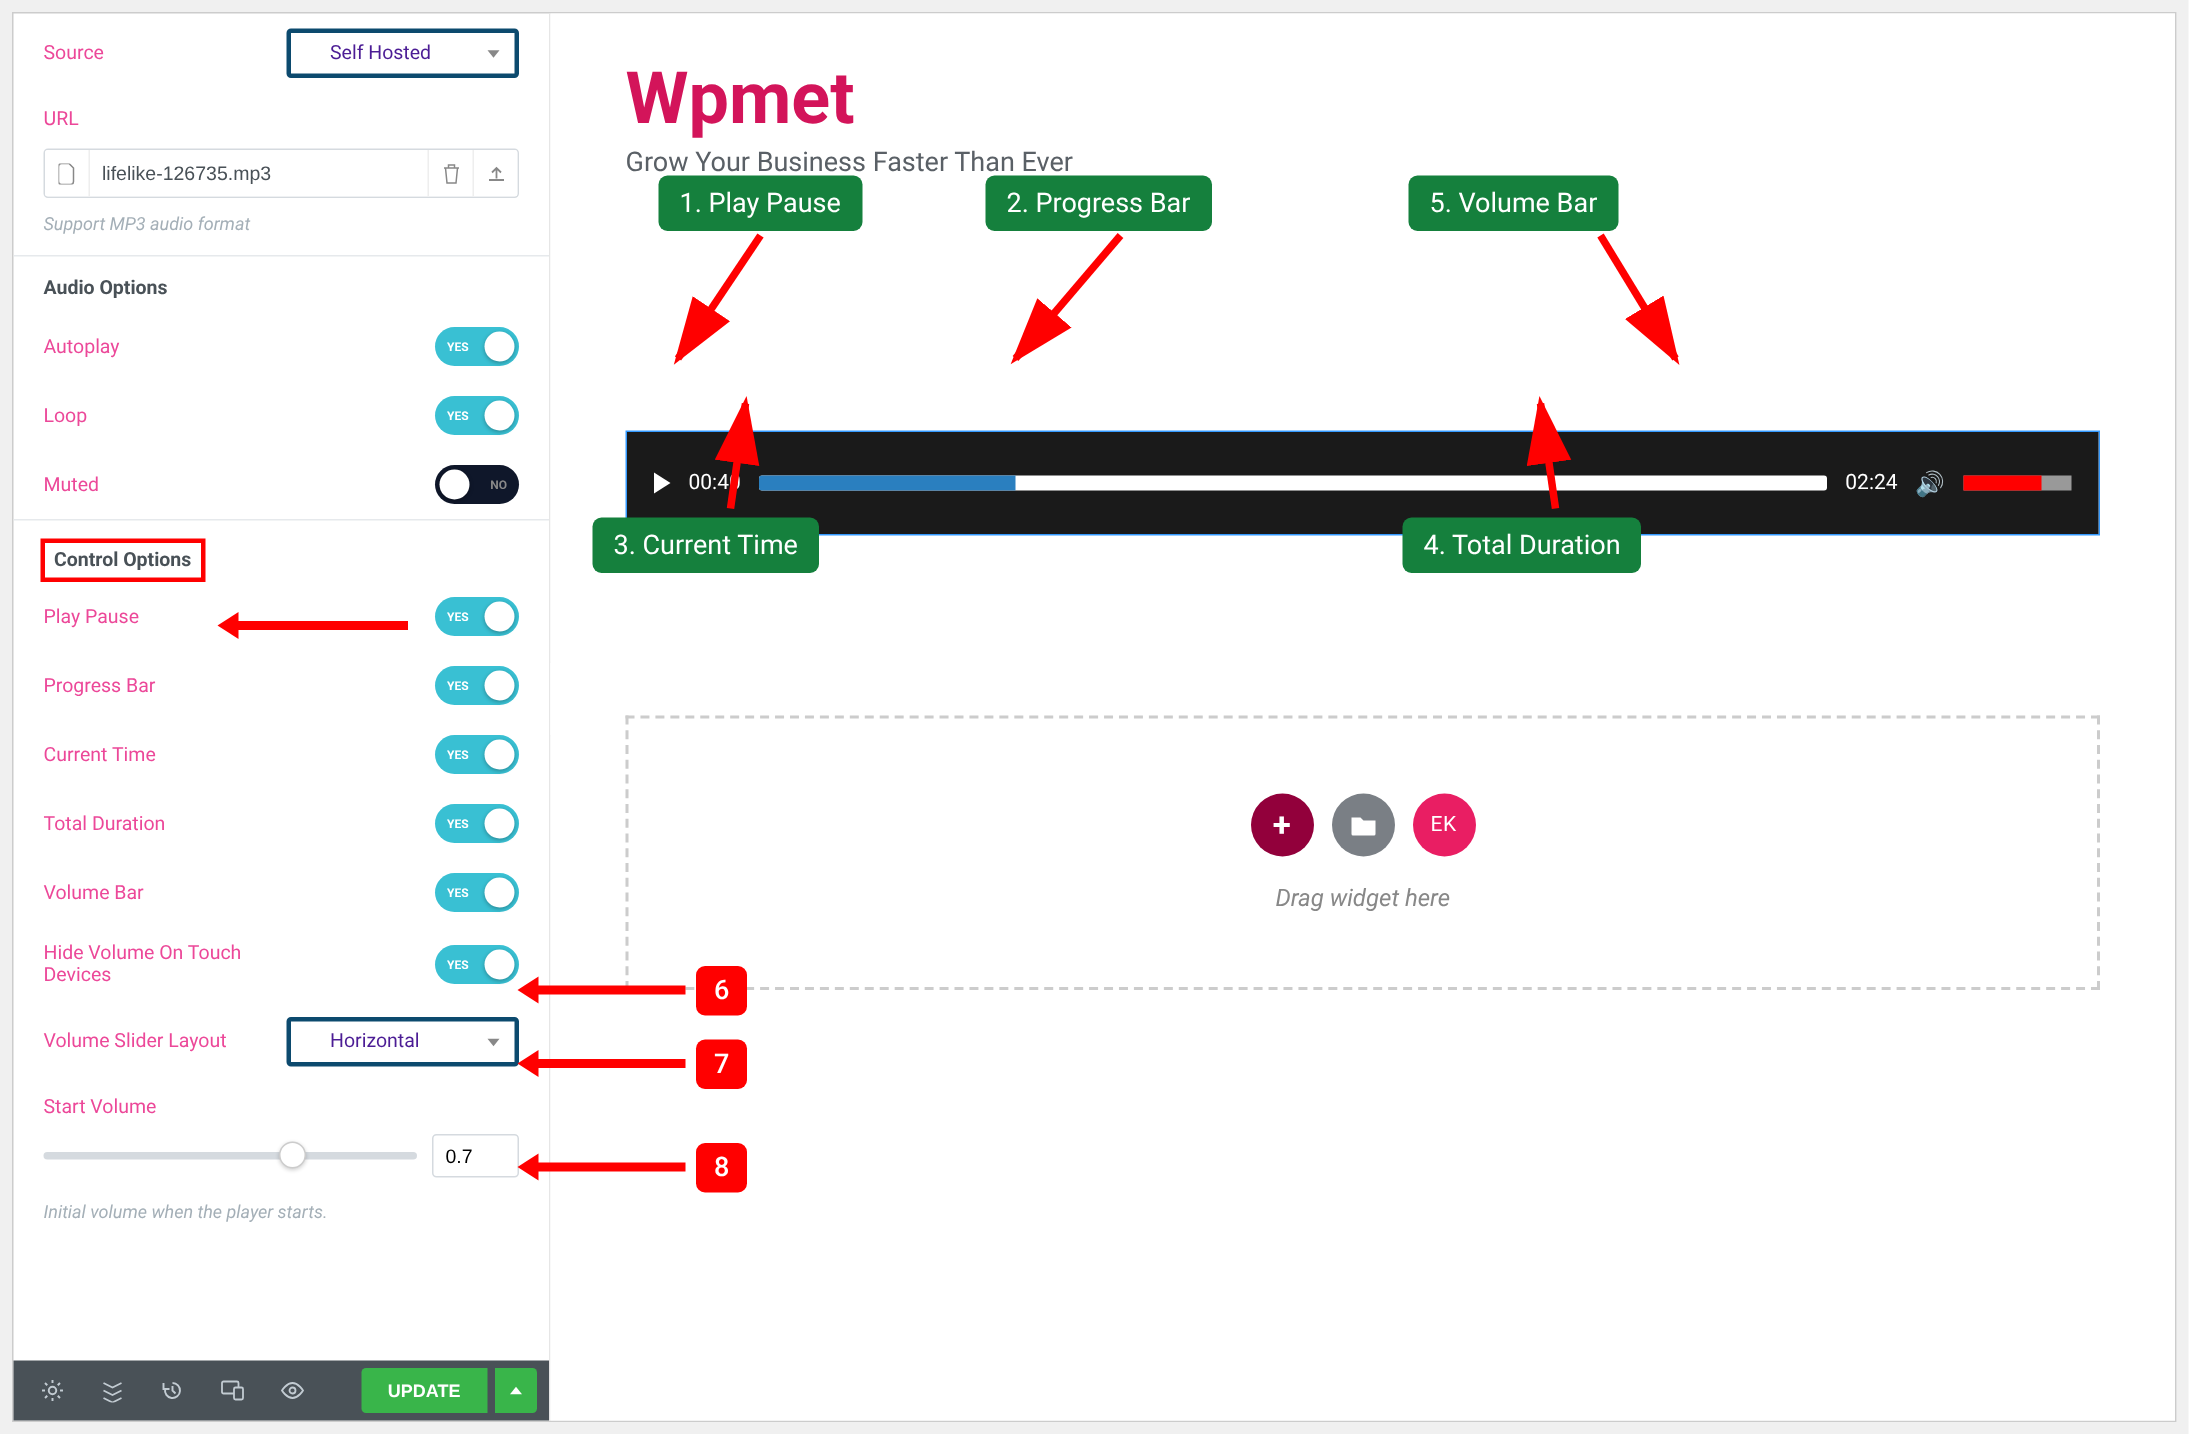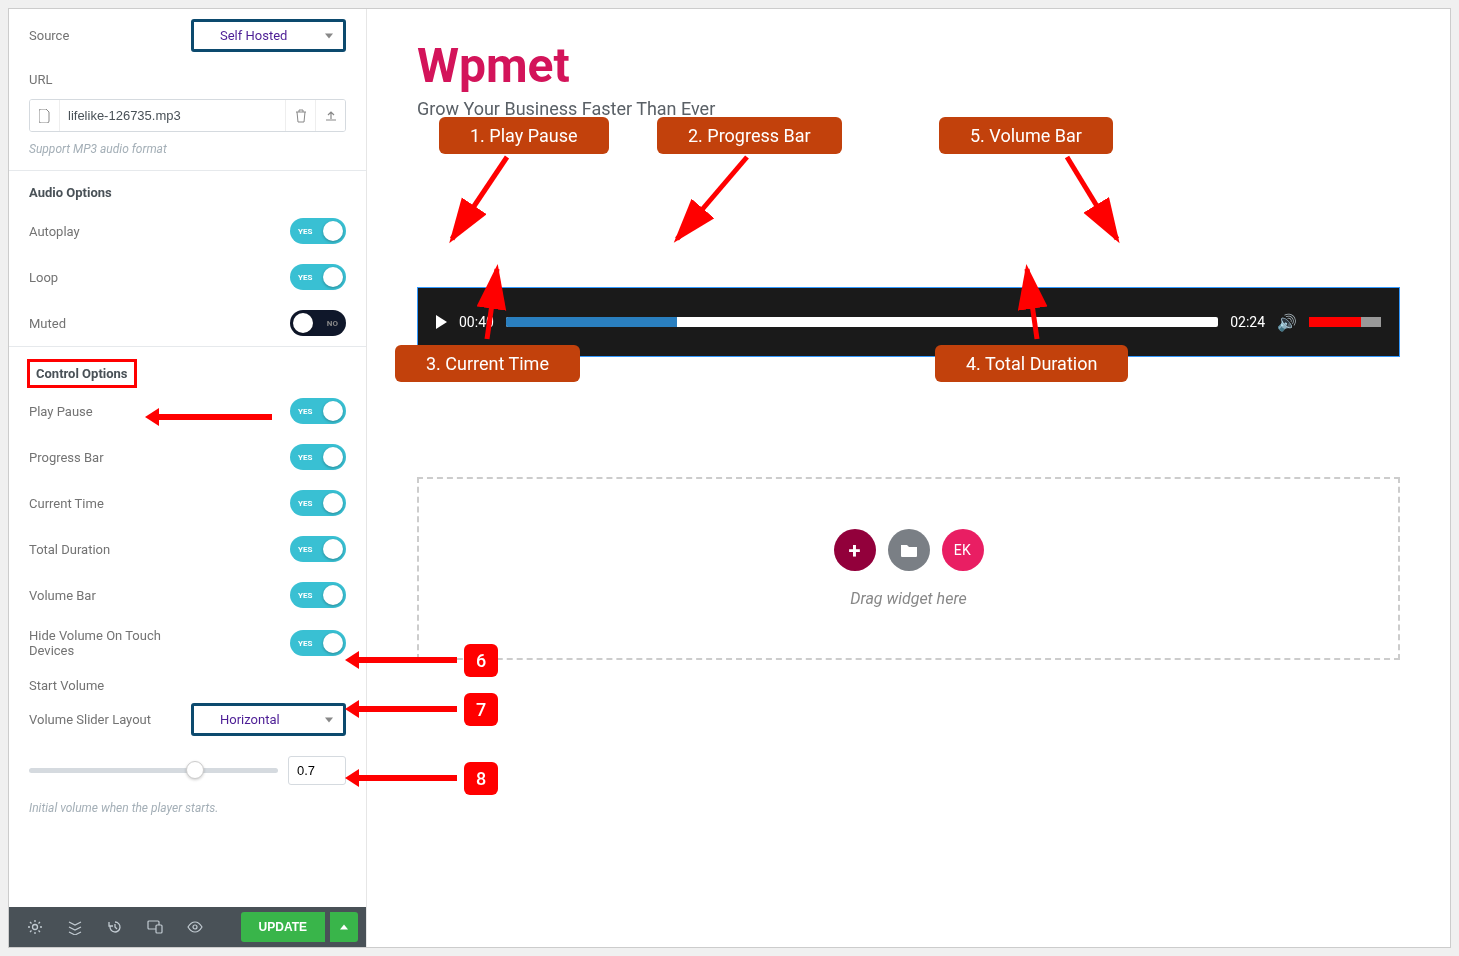--- a/index.html
+++ b/index.html
@@ -7,21 +7,21 @@
 .app-wrap { display: flex; background: #fff; border: 1px solid #ccc; width: 1443px; height: 940px; position: relative; }
 .sidebar { width: 358px; display: flex; flex-direction: column; border-right: 1px solid #e6e6e6; }
 .sidebar-hdr { background: #92003b; color: #fff; height: 48px; display: flex; align-items: center; justify-content: space-between; padding: 0 12px; }
 .hamburger, .grid-icon { width: 24px; height: 24px; display: flex; flex-direction: column; justify-content: center; cursor: pointer; }
 .hamburger span { display: block; width: 18px; height: 2px; background: #fff; margin: 2px 0; }
 .grid-icon { display: grid; grid-template-columns: repeat(3,5px); grid-template-rows: repeat(3,5px); gap: 2px; }
 .grid-icon span { background: #fff; width: 5px; height: 5px; }
 .sidebar-title { font-size: 15px; font-weight: 400; }
 .panel-scroll { flex: 1; overflow-y: auto; padding: 0; }
 .control-row { display: flex; align-items: center; justify-content: space-between; padding: 10px 20px; }
-.control-label { color: #737373; font-size: 13px; }
+.control-label { color: #ec4899; font-size: 13px; }
 .select-ctl { border: 3px solid #0c4a6e; border-radius: 3px; padding: 6px 28px 6px 26px; font-size: 13px; color: #4c1d95; background: #fff; position: relative; min-width: 155px; cursor: pointer; }
 .select-ctl::after { content: ""; position: absolute; right: 10px; top: 50%; border-left: 4px solid transparent; border-right: 4px solid transparent; border-top: 5px solid #888; transform: translateY(-50%); }
 .url-row { padding: 8px 20px 4px; }
 .url-box { display: flex; border: 1px solid #d5dadf; border-radius: 3px; overflow: hidden; }
 .url-icon-l { width: 30px; display: flex; align-items: center; justify-content: center; color: #888; border-right: 1px solid #eee; background: #fff; }
 .url-text { flex: 1; border: none; padding: 8px; font-size: 13px; color: #495157; outline: none; }
 .url-btn { width: 30px; border-left: 1px solid #eee; display: flex; align-items: center; justify-content: center; cursor: pointer; color: #888; background: #fff; }
 .help-text { color: #a4afb7; font-style: italic; font-size: 12px; padding: 6px 20px 14px; }
 .divider { border-top: 1px solid #e6e9ec; }
 .section-hdr { font-weight: 700; color: #495157; font-size: 13px; padding: 14px 20px 8px; }
@@ -57,21 +57,21 @@
 .vol-ic { color: #fff; font-size: 16px; }
 .vol-bar { width: 72px; height: 10px; background: #999; position: relative; }
 .vol-fill { height: 100%; width: 72%; background: #ff0000; }
 .dropzone { margin-top: 120px; border: 2px dashed #ccc; padding: 50px; text-align: center; }
 .dz-icons { display: flex; justify-content: center; gap: 12px; margin-bottom: 18px; }
 .dz-ic { width: 42px; height: 42px; border-radius: 50%; display: flex; align-items: center; justify-content: center; color: #fff; cursor: pointer; font-weight: 700; }
 .dz-ic.plus { background: #92003b; font-size: 22px; }
 .dz-ic.folder { background: #7a7f85; }
 .dz-ic.ek { background: #e91e63; font-size: 14px; font-weight: 400; letter-spacing: 0.5px; }
 .dz-text { color: #888; font-style: italic; }
-.callout { position: absolute; background: #c2410c; color: #fff; font-size: 18px; padding: 8px 31px; border-radius: 6px; white-space: nowrap; }
+.callout { position: absolute; background: #15803d; color: #fff; font-size: 18px; padding: 8px 14px; border-radius: 6px; white-space: nowrap; }
 .arrow-svg { position: absolute; pointer-events: none; }
 .num-badge { position: absolute; background: #ff0000; color: #fff; font-size: 18px; padding: 6px 12px; border-radius: 6px; font-weight: 500; }
 .arrow-h { position: absolute; height: 6px; background: #ff0000; }
 .arrow-h::before { content: ""; position: absolute; left: -12px; top: -6px; border-top: 9px solid transparent; border-bottom: 9px solid transparent; border-right: 14px solid #ff0000; }
 </style>
 </head>
 <body>
 
 <div class="app-wrap">
   <div class="sidebar">
@@ -170,27 +170,27 @@
             <span class="toggle-knob"></span>
           </div>
       </div>
       <div class="control-row">
         <span class="control-label" style="max-width:160px">Hide Volume On Touch Devices</span>
         <div class="toggle on">
             <span class="toggle-text">YES</span>
             <span class="toggle-knob"></span>
           </div>
       </div>
+      <div class="control-row">
+        <span class="control-label">Volume Slider Layout</span>
+        <div class="select-ctl"><span>Horizontal</span></div>
+      </div>
       <div class="control-row" style="padding-bottom:0">
           <span class="control-label">Start Volume</span>
         </div>
-      <div class="control-row">
-        <span class="control-label">Volume Slider Layout</span>
-        <div class="select-ctl"><span>Horizontal</span></div>
-      </div>
       <div class="slider-row">
         <div class="slider-track-h">
             <div class="slider-thumb-h"></div>
           </div>
         <input class="slider-val" value="0.7" style="">
       </div>
       <div class="help-text">Initial volume when the player starts.</div>
     </div>
 
     <div class="bottom-bar">

